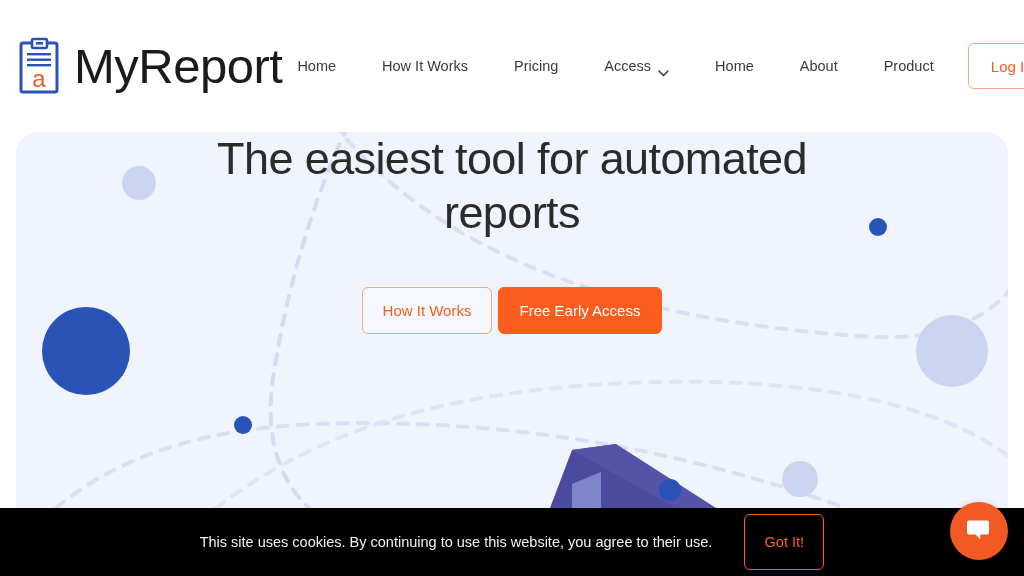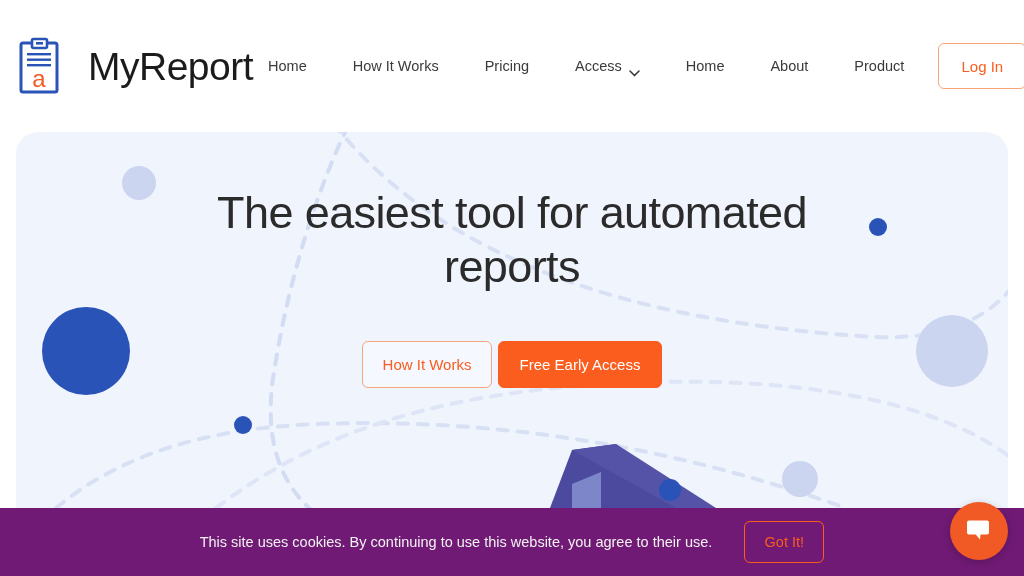--- a/index.html
+++ b/index.html
@@ -13,21 +13,21 @@
   .page { position:relative; width:1024px; height:576px; background:#fff; }
 
   
   .header {
     position:absolute; top:0; left:0; width:1024px; height:132px;
     background:#fff; display:flex; align-items:center;
   }
   .brand { display:flex; align-items:center; margin-left:18px; }
   .logo-icon { width:42px; height:58px; position:relative; flex:0 0 auto; }
   .brand-name {
-    margin-left:28px; font-size:39px; font-weight:400; color:#1b1b1b;
+    margin-left:14px; font-size:49px; font-weight:400; color:#1b1b1b;
     letter-spacing:-0.5px; line-height:1;
   }
 
   .nav { display:flex; align-items:center; margin-left:auto; }
   .nav-links { display:flex; align-items:center; gap:16px; }
   .nav-link {
     font-size:14.5px; color:#3a3a3a; text-decoration:none;
     padding:0 15px; white-space:nowrap; display:flex; align-items:center; gap:7px;
     cursor:pointer;
   }
@@ -47,46 +47,46 @@
     width:124px; height:48px; font-size:15px;
   }
 
   
   .hero {
     position:absolute; left:16px; top:132px; width:992px; height:376px;
     background:#f0f4fd; border-radius:22px 22px 0 0; overflow:hidden;
   }
   .hero-deco { position:absolute; inset:0; }
   .hero-content {
-    position:relative; z-index:3; text-align:center; padding-top:54px;
+    position:relative; z-index:3; text-align:center; 
   }
   .hero-title {
     font-size:45px; line-height:1.21; color:#2b2b2b; font-weight:400;
     letter-spacing:-0.6px; max-width:720px; margin:0 auto;
   }
   .hero-cta { display:flex; justify-content:center; gap:6px; margin-top:46px; }
   .btn-hero-outline {
     background:#f5f8ff; border:1.5px solid #f9a57a; color:#fa5d1e;
     width:130px; height:47px; font-size:15px;
   }
   .btn-hero-solid {
     background:#fa5d1e; border:1.5px solid #fa5d1e; color:#fff;
     width:164px; height:47px; font-size:15px;
   }
 
   
   .cookie {
     position:absolute; left:0; bottom:0; width:1024px; height:68px;
-    background:#701a75; display:flex; align-items:center; justify-content:center;
+    background:#000000; display:flex; align-items:center; justify-content:center;
     z-index:20;
   }
   .cookie-text { color:#f2f2f2; font-size:14.5px; }
   .btn-cookie {
     margin-left:32px; background:transparent; border:1.4px solid #fa5d1e;
-    color:#fa5d1e; width:80px; height:42px; font-size:14.5px; border-radius:6px;
+    color:#fa5d1e; width:80px; height:56px; font-size:14.5px; border-radius:6px;
   }
 
   
   .chat-widget {
     position:absolute; right:16px; bottom:16px; width:58px; height:58px;
     border-radius:50%; background:#f15a24; z-index:30;
     display:flex; align-items:center; justify-content:center; cursor:pointer;
     box-shadow:0 2px 8px rgba(0,0,0,.2);
   }
 </style>

